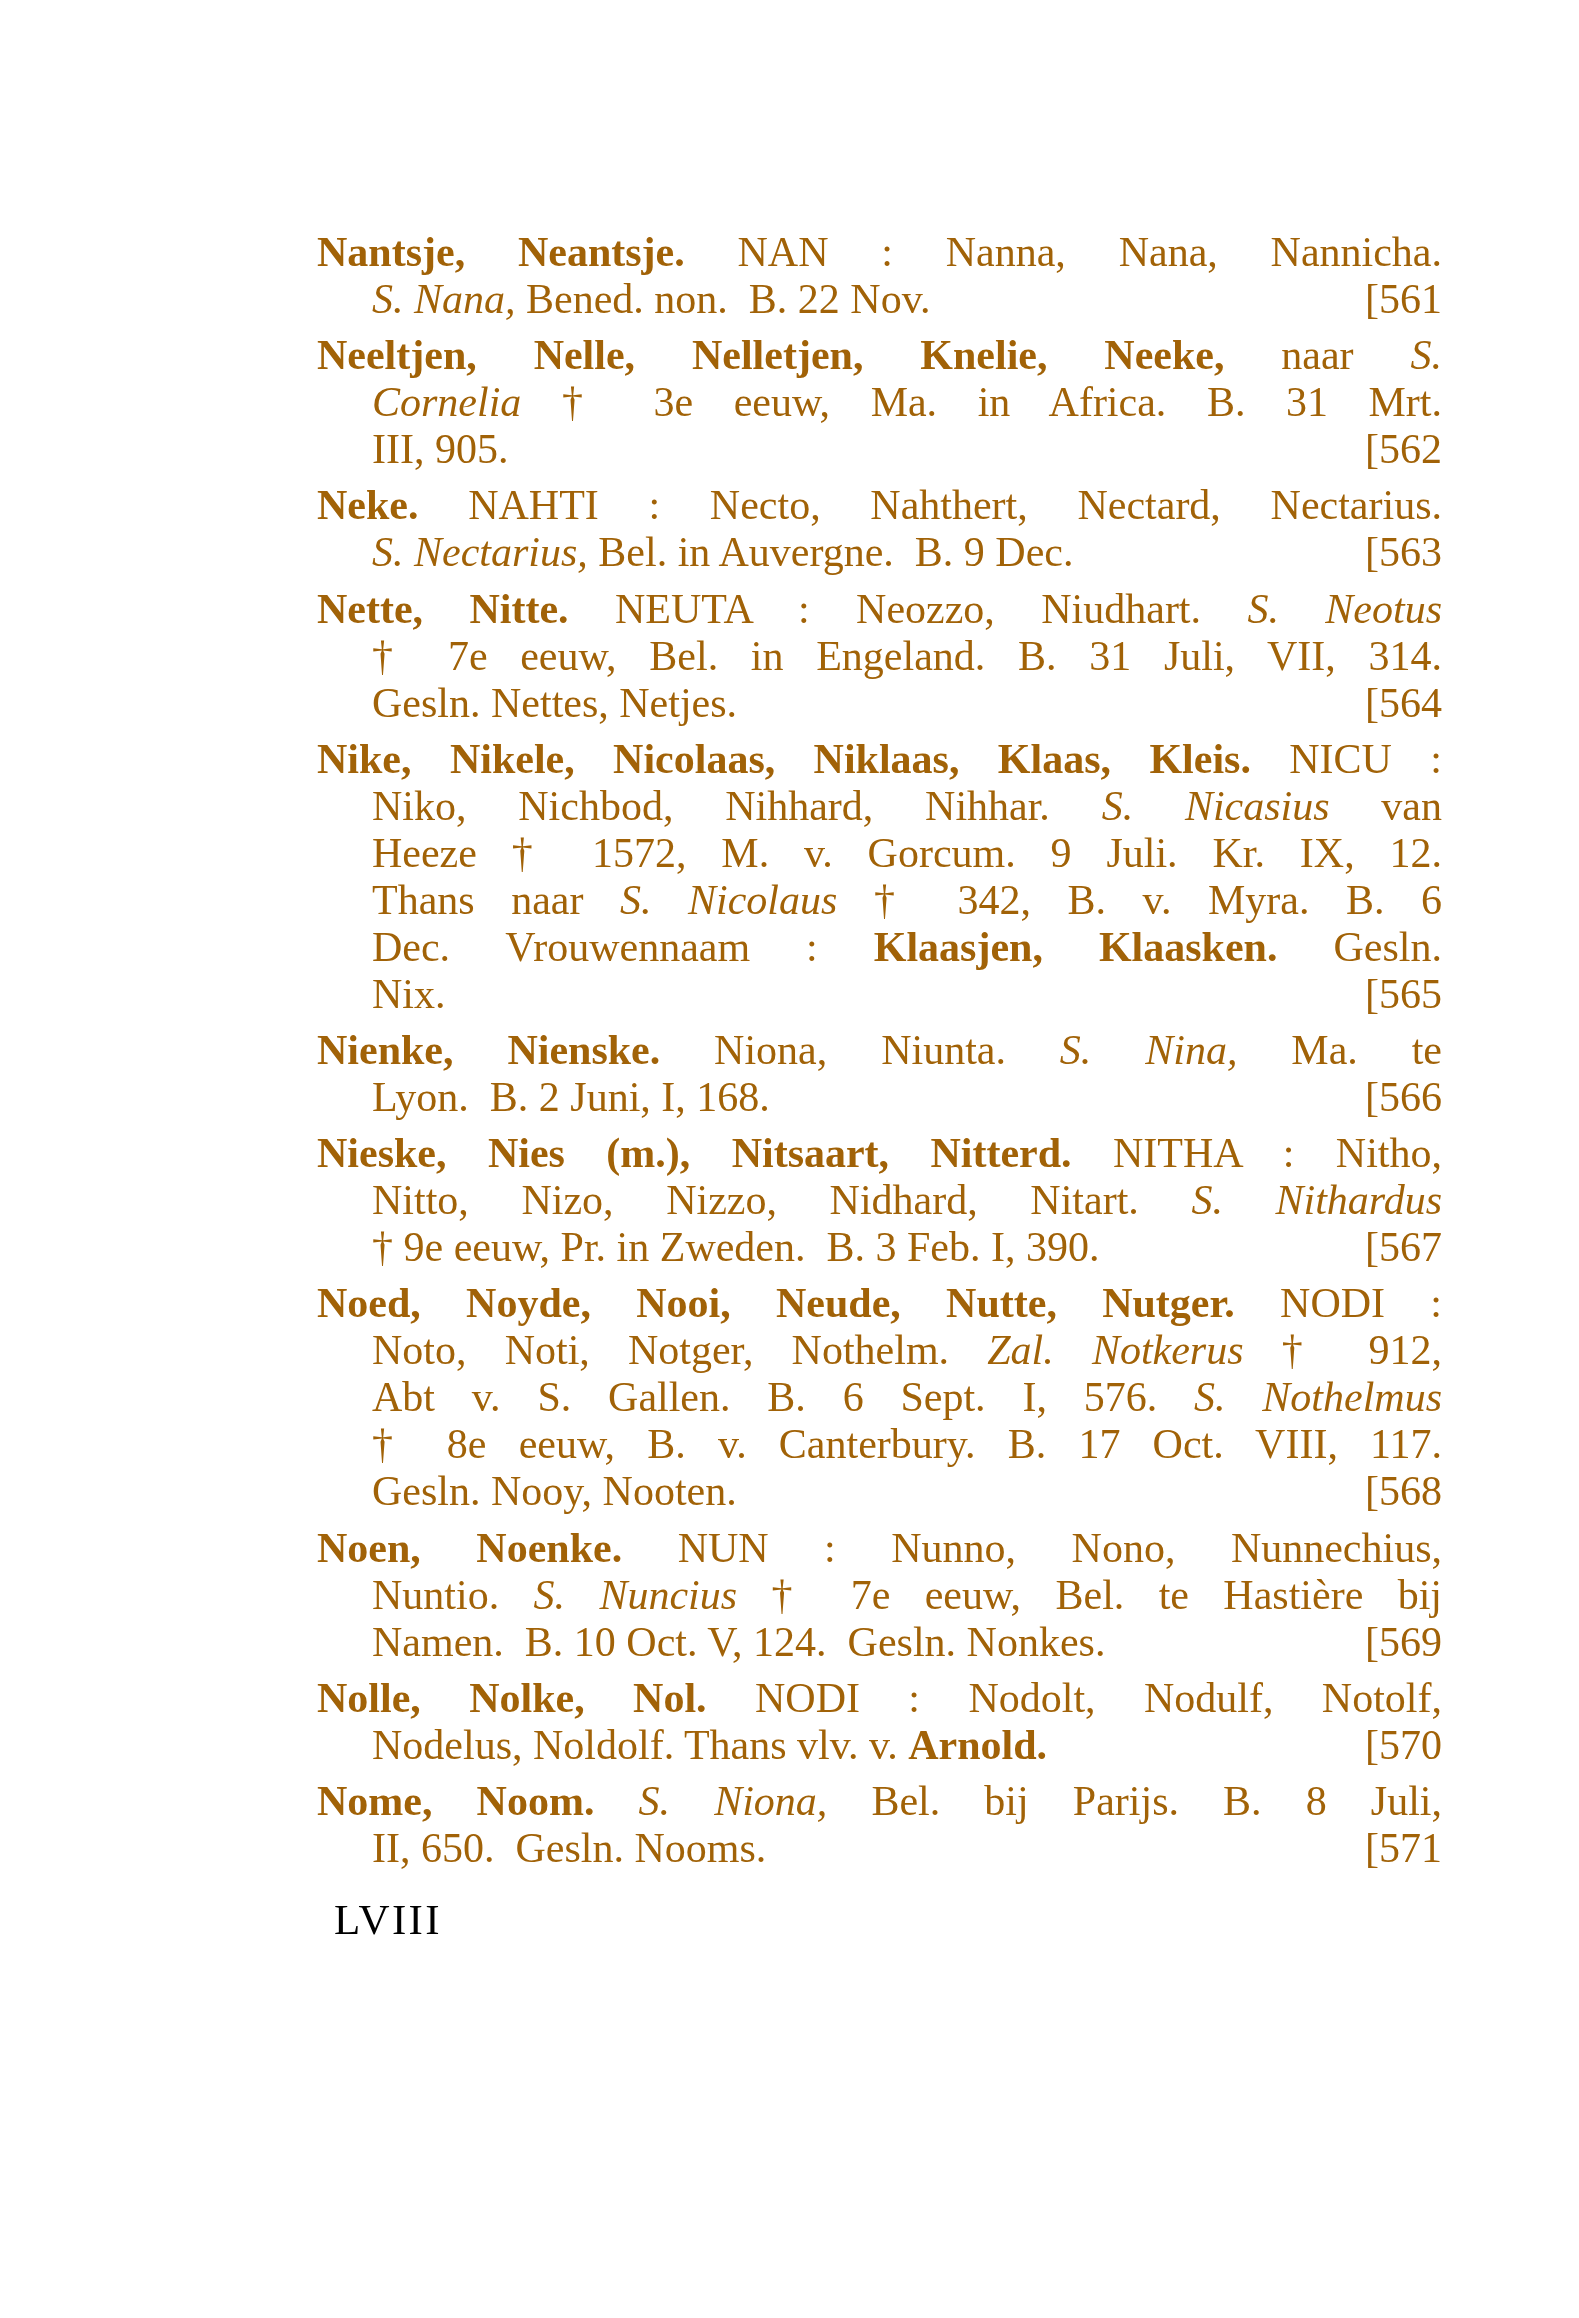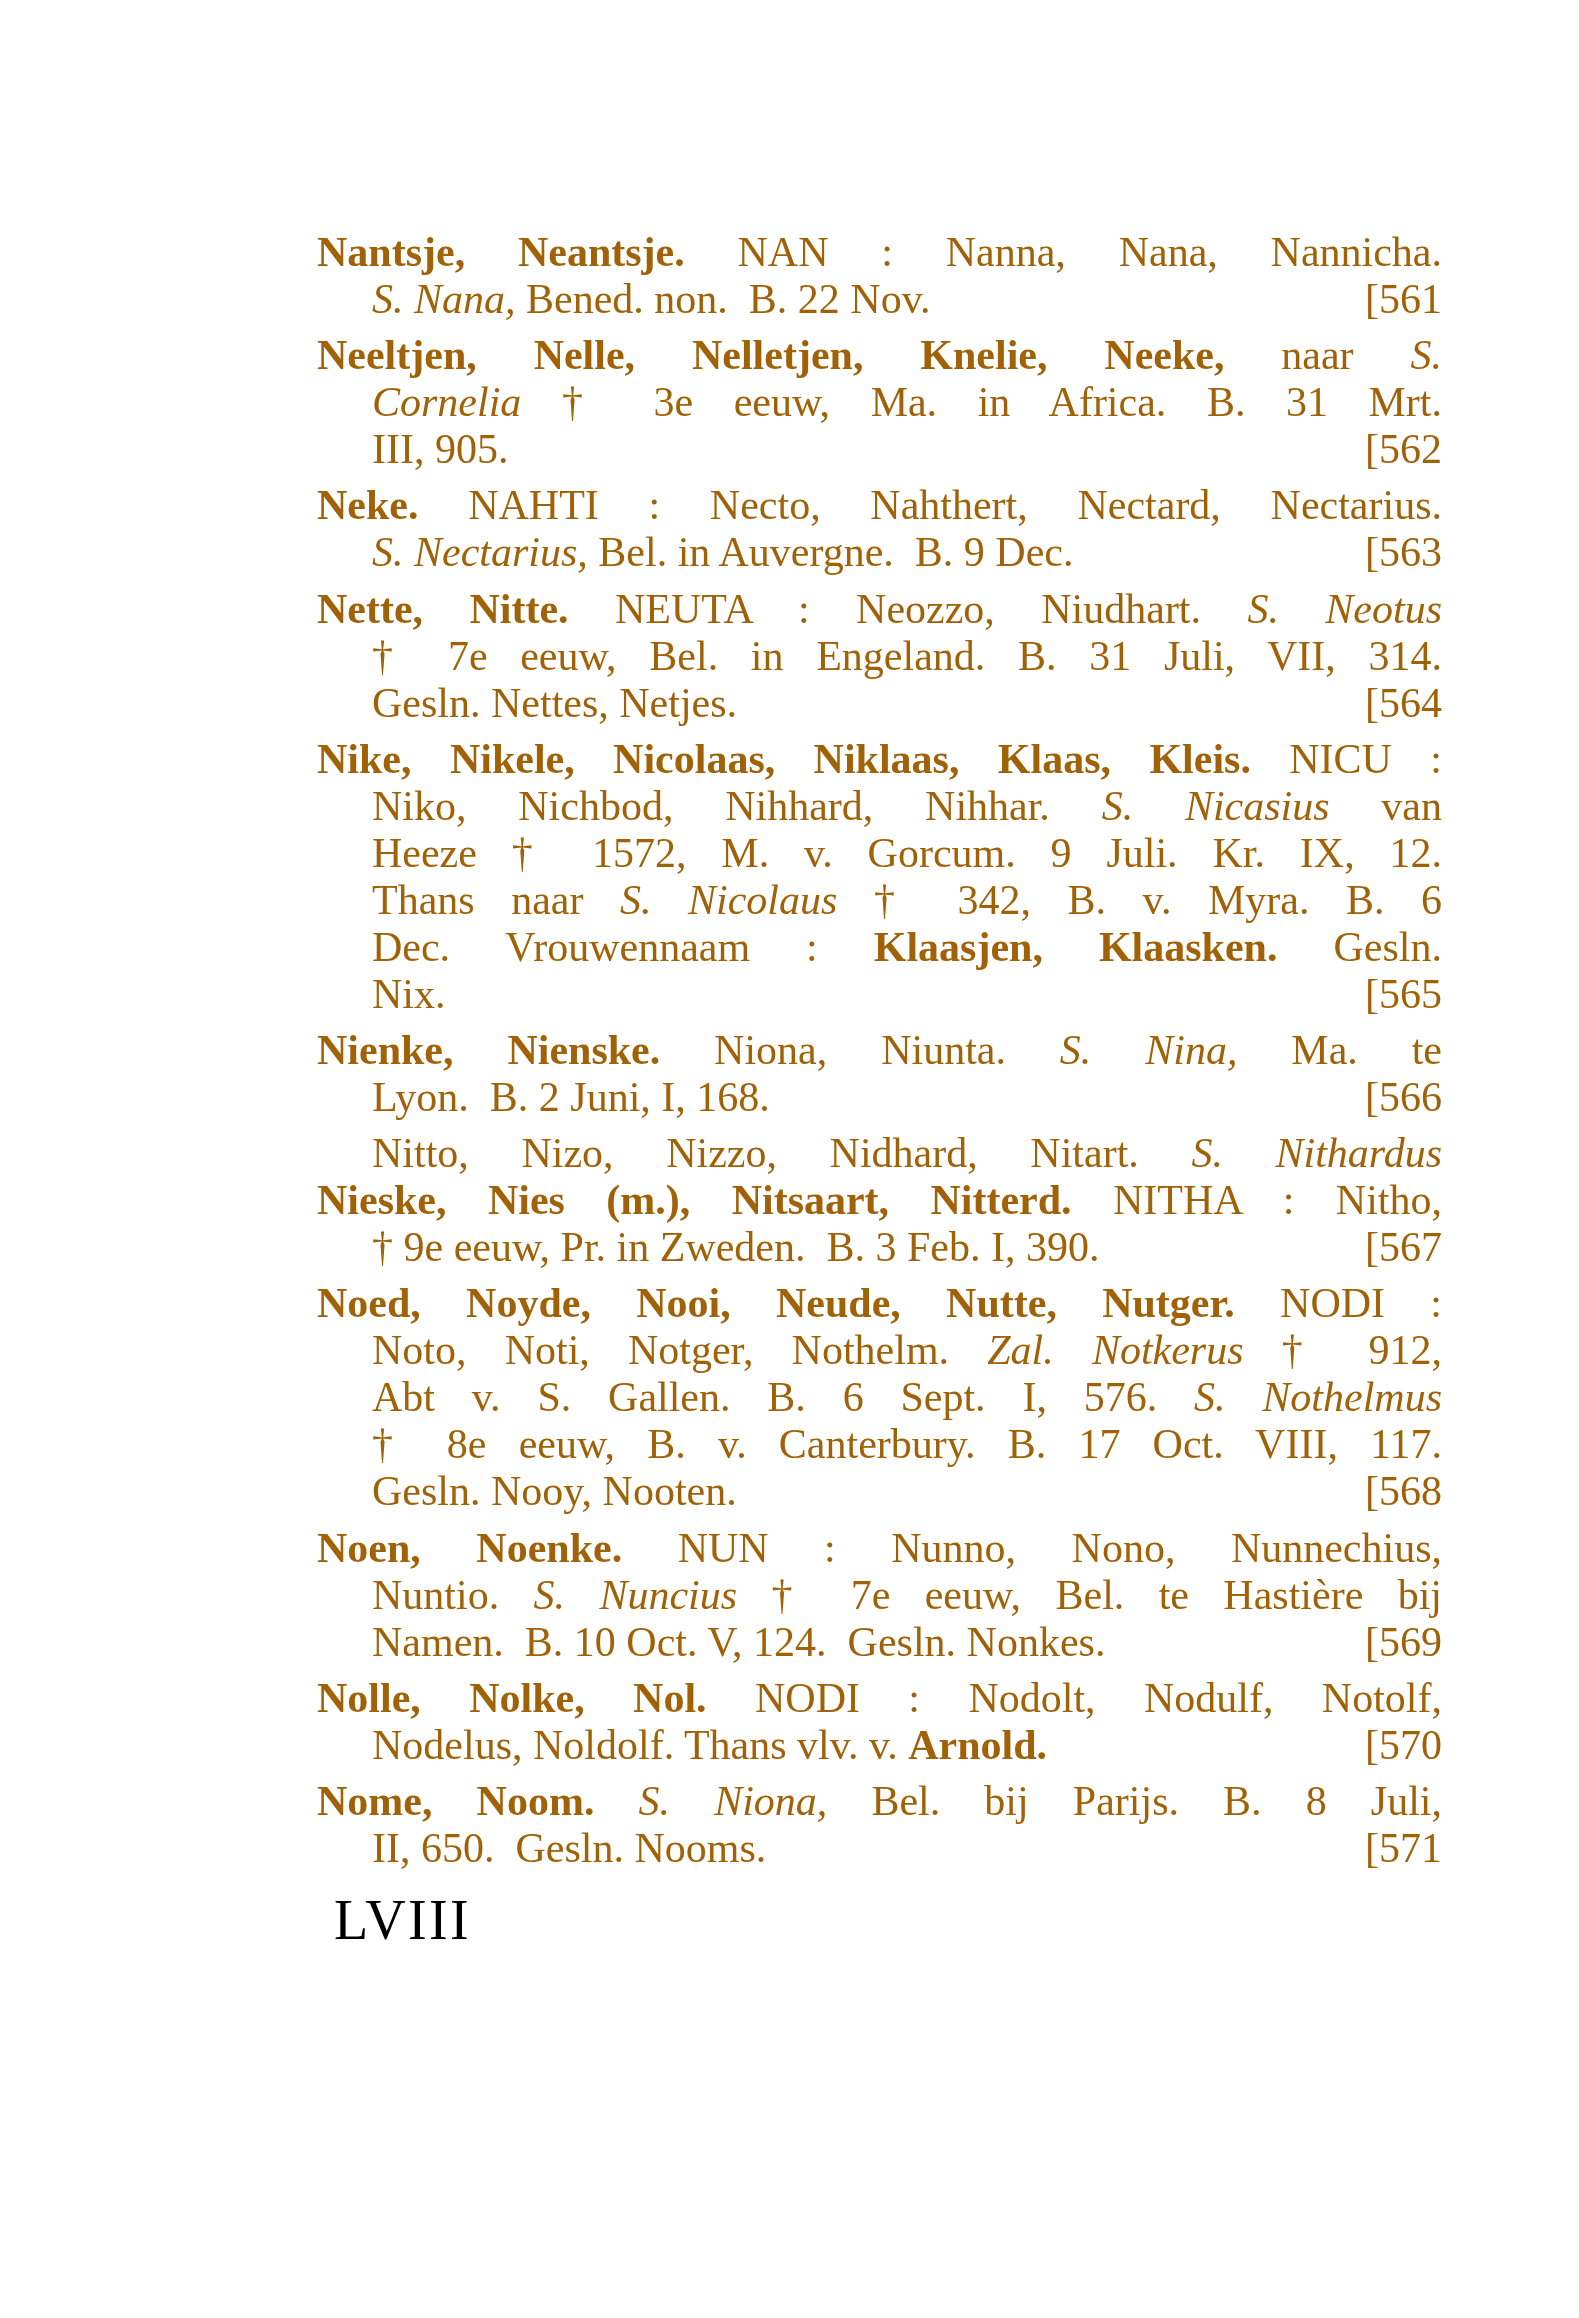--- a/index.html
+++ b/index.html
@@ -46,21 +46,21 @@
   .seg-i { font-style: italic; text-align: right; }
   .seg-n { font-weight: normal; font-style: normal; }
   .ref {
     white-space: nowrap;
     padding-left: 31px;
   }
   .footer {
     position: absolute;
     left: 334px;
     top: 1897px;
-    font-size: 56px;
+    font-size: 43px;
     line-height: 46px;
     letter-spacing: 2.3px;
   }
 </style>
 </head>
 <body>
 
 <div class="text-block">
     <div class="entry">
       <div class="line justify"><span><span class="seg-b">Nantsje, Neantsje.</span><span class="seg-n"> NAN : Nanna, Nana, Nannicha.</span></span></div>
@@ -86,22 +86,22 @@
       <div class="line indent justify"><span><span class="seg-n">Heeze † 1572, M. v. Gorcum. 9 Juli. Kr. IX, 12.</span></span></div>
       <div class="line indent justify"><span><span class="seg-n">Thans naar </span><span class="seg-i">S. Nicolaus</span><span class="seg-n"> † 342, B. v. Myra. B. 6</span></span></div>
       <div class="line indent justify"><span><span class="seg-n">Dec. Vrouwennaam : </span><span class="seg-b">Klaasjen, Klaasken.</span><span class="seg-n"> Gesln.</span></span></div>
       <div class="line indent lastline"><span><span class="seg-n">Nix.</span></span><span class="ref">[565</span></div>
     </div>
     <div class="entry">
       <div class="line justify"><span><span class="seg-b">Nienke, Nienske.</span><span class="seg-n"> Niona, Niunta. </span><span class="seg-i">S. Nina,</span><span class="seg-n"> Ma. te</span></span></div>
       <div class="line indent lastline"><span><span class="seg-n">Lyon.  B. 2 Juni, I, 168.</span></span><span class="ref">[566</span></div>
     </div>
     <div class="entry">
+      <div class="line justify"><span><span class="seg-b">Nieske, Nies (m.), Nitsaart, Nitterd.</span><span class="seg-n"> NITHA : Nitho,</span></span></div>
       <div class="line indent justify"><span><span class="seg-n">Nitto, Nizo, Nizzo, Nidhard, Nitart. </span><span class="seg-i">S. Nithardus</span></span></div>
-      <div class="line justify"><span><span class="seg-b">Nieske, Nies (m.), Nitsaart, Nitterd.</span><span class="seg-n"> NITHA : Nitho,</span></span></div>
       <div class="line indent lastline"><span><span class="seg-n">† 9e eeuw, Pr. in Zweden.  B. 3 Feb. I, 390.</span></span><span class="ref">[567</span></div>
     </div>
     <div class="entry">
       <div class="line justify"><span><span class="seg-b">Noed, Noyde, Nooi, Neude, Nutte, Nutger.</span><span class="seg-n"> NODI :</span></span></div>
       <div class="line indent justify"><span><span class="seg-n">Noto, Noti, Notger, Nothelm. </span><span class="seg-i">Zal. Notkerus</span><span class="seg-n"> † 912,</span></span></div>
       <div class="line indent justify"><span><span class="seg-n">Abt v. S. Gallen. B. 6 Sept. I, 576. </span><span class="seg-i">S. Nothelmus</span></span></div>
       <div class="line indent justify"><span><span class="seg-n">† 8e eeuw, B. v. Canterbury. B. 17 Oct. VIII, 117.</span></span></div>
       <div class="line indent lastline"><span><span class="seg-n">Gesln. Nooy, Nooten.</span></span><span class="ref">[568</span></div>
     </div>
     <div class="entry">

